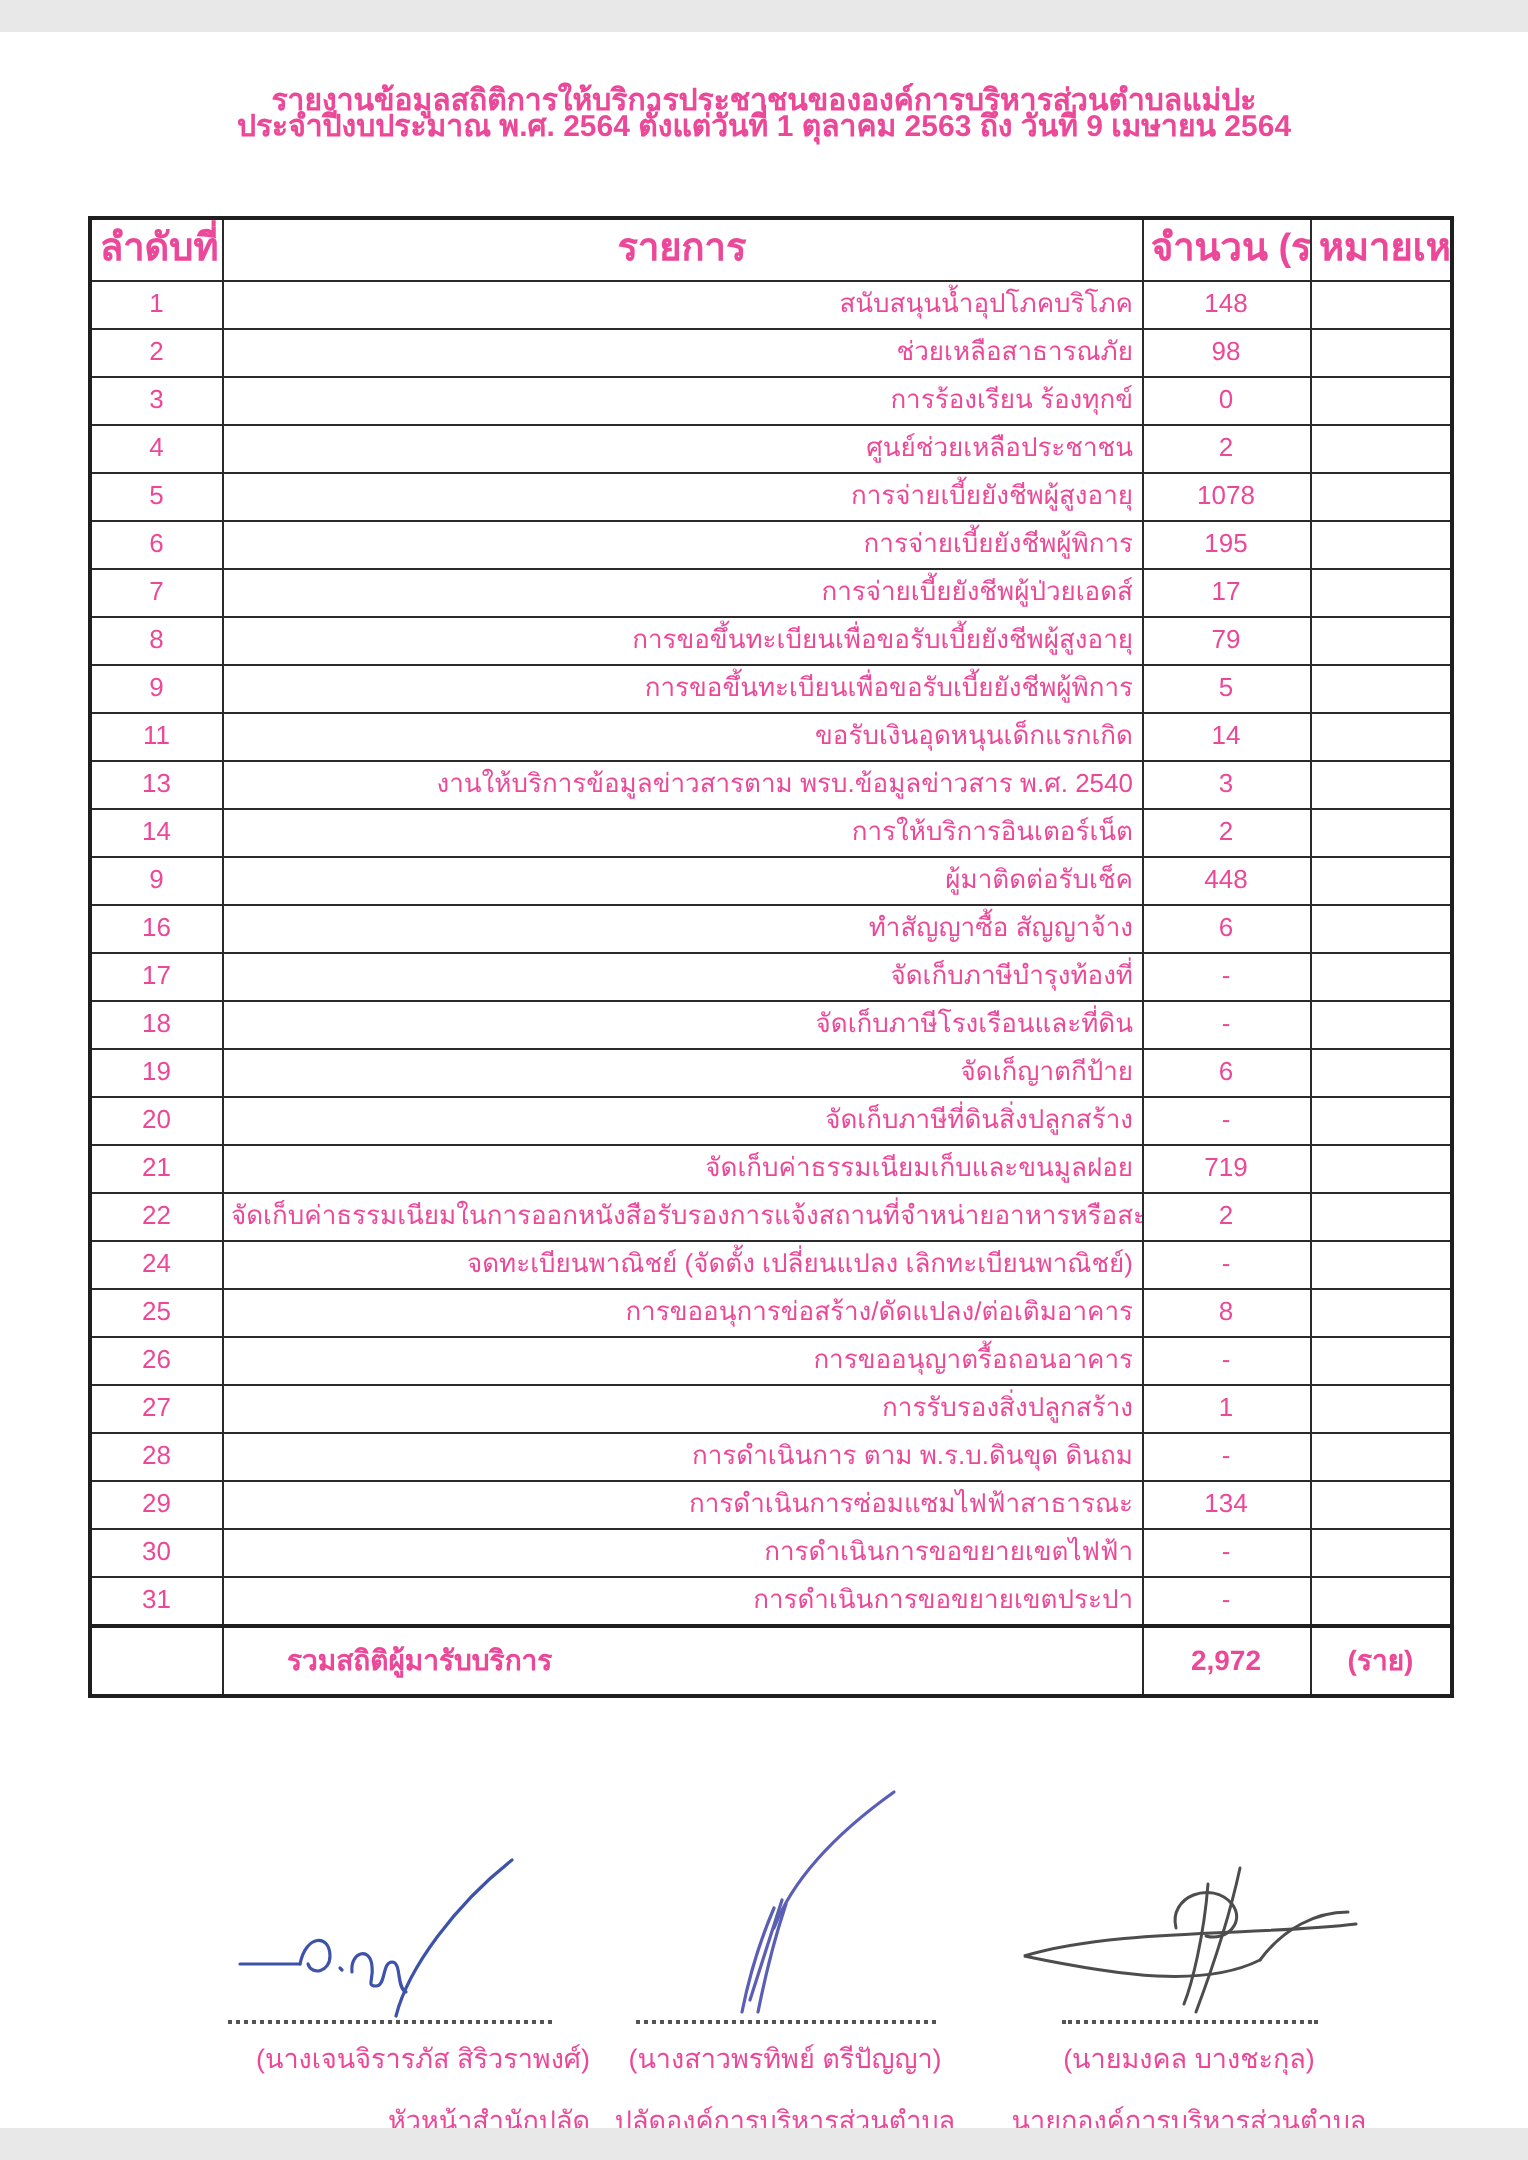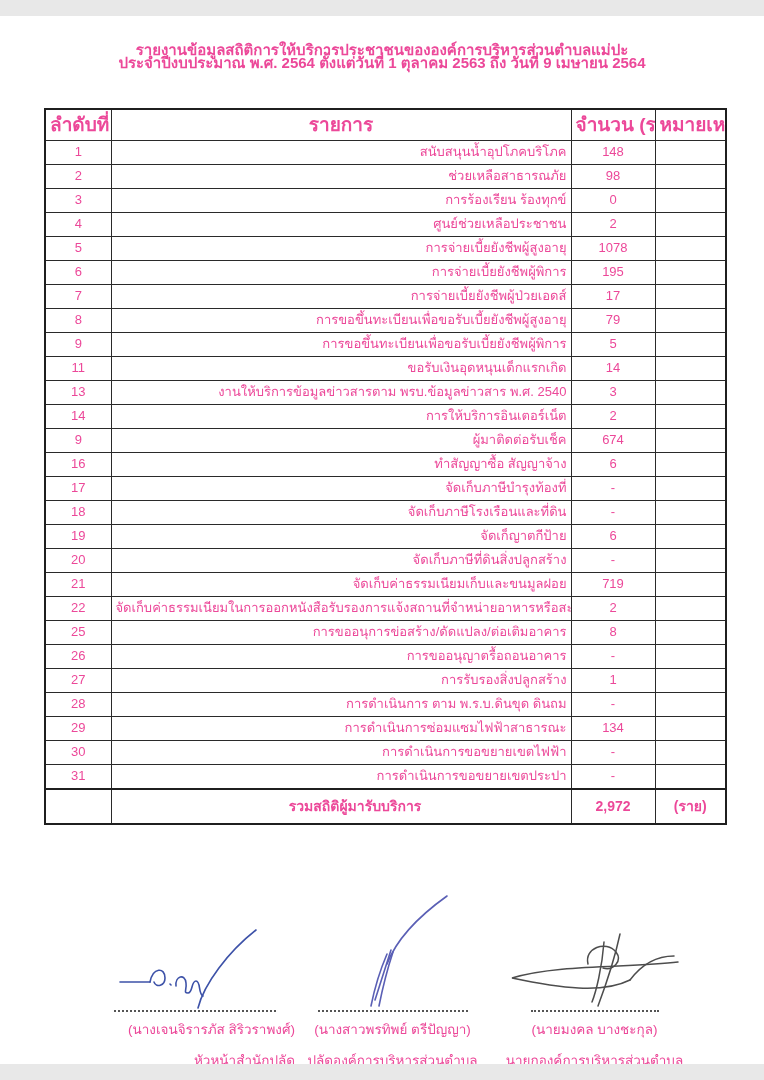--- a/index.html
+++ b/index.html
@@ -21,21 +21,21 @@
     border:1px solid #2a2a2a;
     font-size:13px;line-height:1.15;
     padding:0 4px;overflow:hidden;white-space:nowrap;
   }
   table.stats th{height:30px;font-weight:bold;font-size:19px;text-align:center;}
   table.stats td{height:23px;}
   col.c-no{width:66px;} col.c-item{width:460px;} col.c-count{width:84px;} col.c-note{width:71px;}
   td.no-cell,td.count-cell,td.note-cell{text-align:center;}
   td.item-cell{text-align:right;padding-left:8px;}
   tr.total-row td{height:33px;font-weight:bold;font-size:14px;border-top:2px solid #1f1f1f;}
-  tr.total-row .total-label{text-align:center;padding-left:32px;}
+  tr.total-row .total-label{text-align:left;padding-left:32px;}
 
   .sig-block{position:absolute;text-align:center;}
   .sig-1{left:95px;top:910px;width:200px;text-align:right;}
   .sig-2{left:300px;top:910px;width:185px;}
   .sig-3{left:492px;top:910px;width:205px;}
   .sig-art{display:block;margin:0 auto;}
   .sig-2 .sig-art{margin-top:-32px;}
   .dotline{border-bottom:2px dotted #555;margin:0 auto 4px auto;height:0;}
   .dl-1{width:162px;} .dl-2{width:150px;} .dl-3{width:128px;}
   .sig-name{font-size:13.5px;margin-top:6px;}
@@ -133,21 +133,21 @@
         </tr>
         <tr>
           <td class="no-cell">14</td>
           <td class="item-cell">การให้บริการอินเตอร์เน็ต</td>
           <td class="count-cell">2</td>
           <td class="note-cell"></td>
         </tr>
         <tr>
           <td class="no-cell">9</td>
           <td class="item-cell">ผู้มาติดต่อรับเช็ค</td>
-          <td class="count-cell">674</td>
+          <td class="count-cell">448</td>
           <td class="note-cell"></td>
         </tr>
         <tr>
           <td class="no-cell">16</td>
           <td class="item-cell">ทำสัญญาซื้อ สัญญาจ้าง</td>
           <td class="count-cell">6</td>
           <td class="note-cell"></td>
         </tr>
         <tr>
           <td class="no-cell">17</td>
@@ -176,20 +176,26 @@
         <tr>
           <td class="no-cell">21</td>
           <td class="item-cell">จัดเก็บค่าธรรมเนียมเก็บและขนมูลฝอย</td>
           <td class="count-cell">719</td>
           <td class="note-cell"></td>
         </tr>
         <tr>
           <td class="no-cell">22</td>
           <td class="item-cell">จัดเก็บค่าธรรมเนียมในการออกหนังสือรับรองการแจ้งสถานที่จำหน่ายอาหารหรือสะสมอาหาร</td>
           <td class="count-cell">2</td>
+          <td class="note-cell"></td>
+        </tr>
+        <tr>
+          <td class="no-cell">24</td>
+          <td class="item-cell">จดทะเบียนพาณิชย์ (จัดตั้ง เปลี่ยนแปลง เลิกทะเบียนพาณิชย์)</td>
+          <td class="count-cell">-</td>
           <td class="note-cell"></td>
         </tr>
         <tr>
           <td class="no-cell">25</td>
           <td class="item-cell">การขออนุการข่อสร้าง/ดัดแปลง/ต่อเติมอาคาร</td>
           <td class="count-cell">8</td>
           <td class="note-cell"></td>
         </tr>
         <tr>
           <td class="no-cell">26</td>

